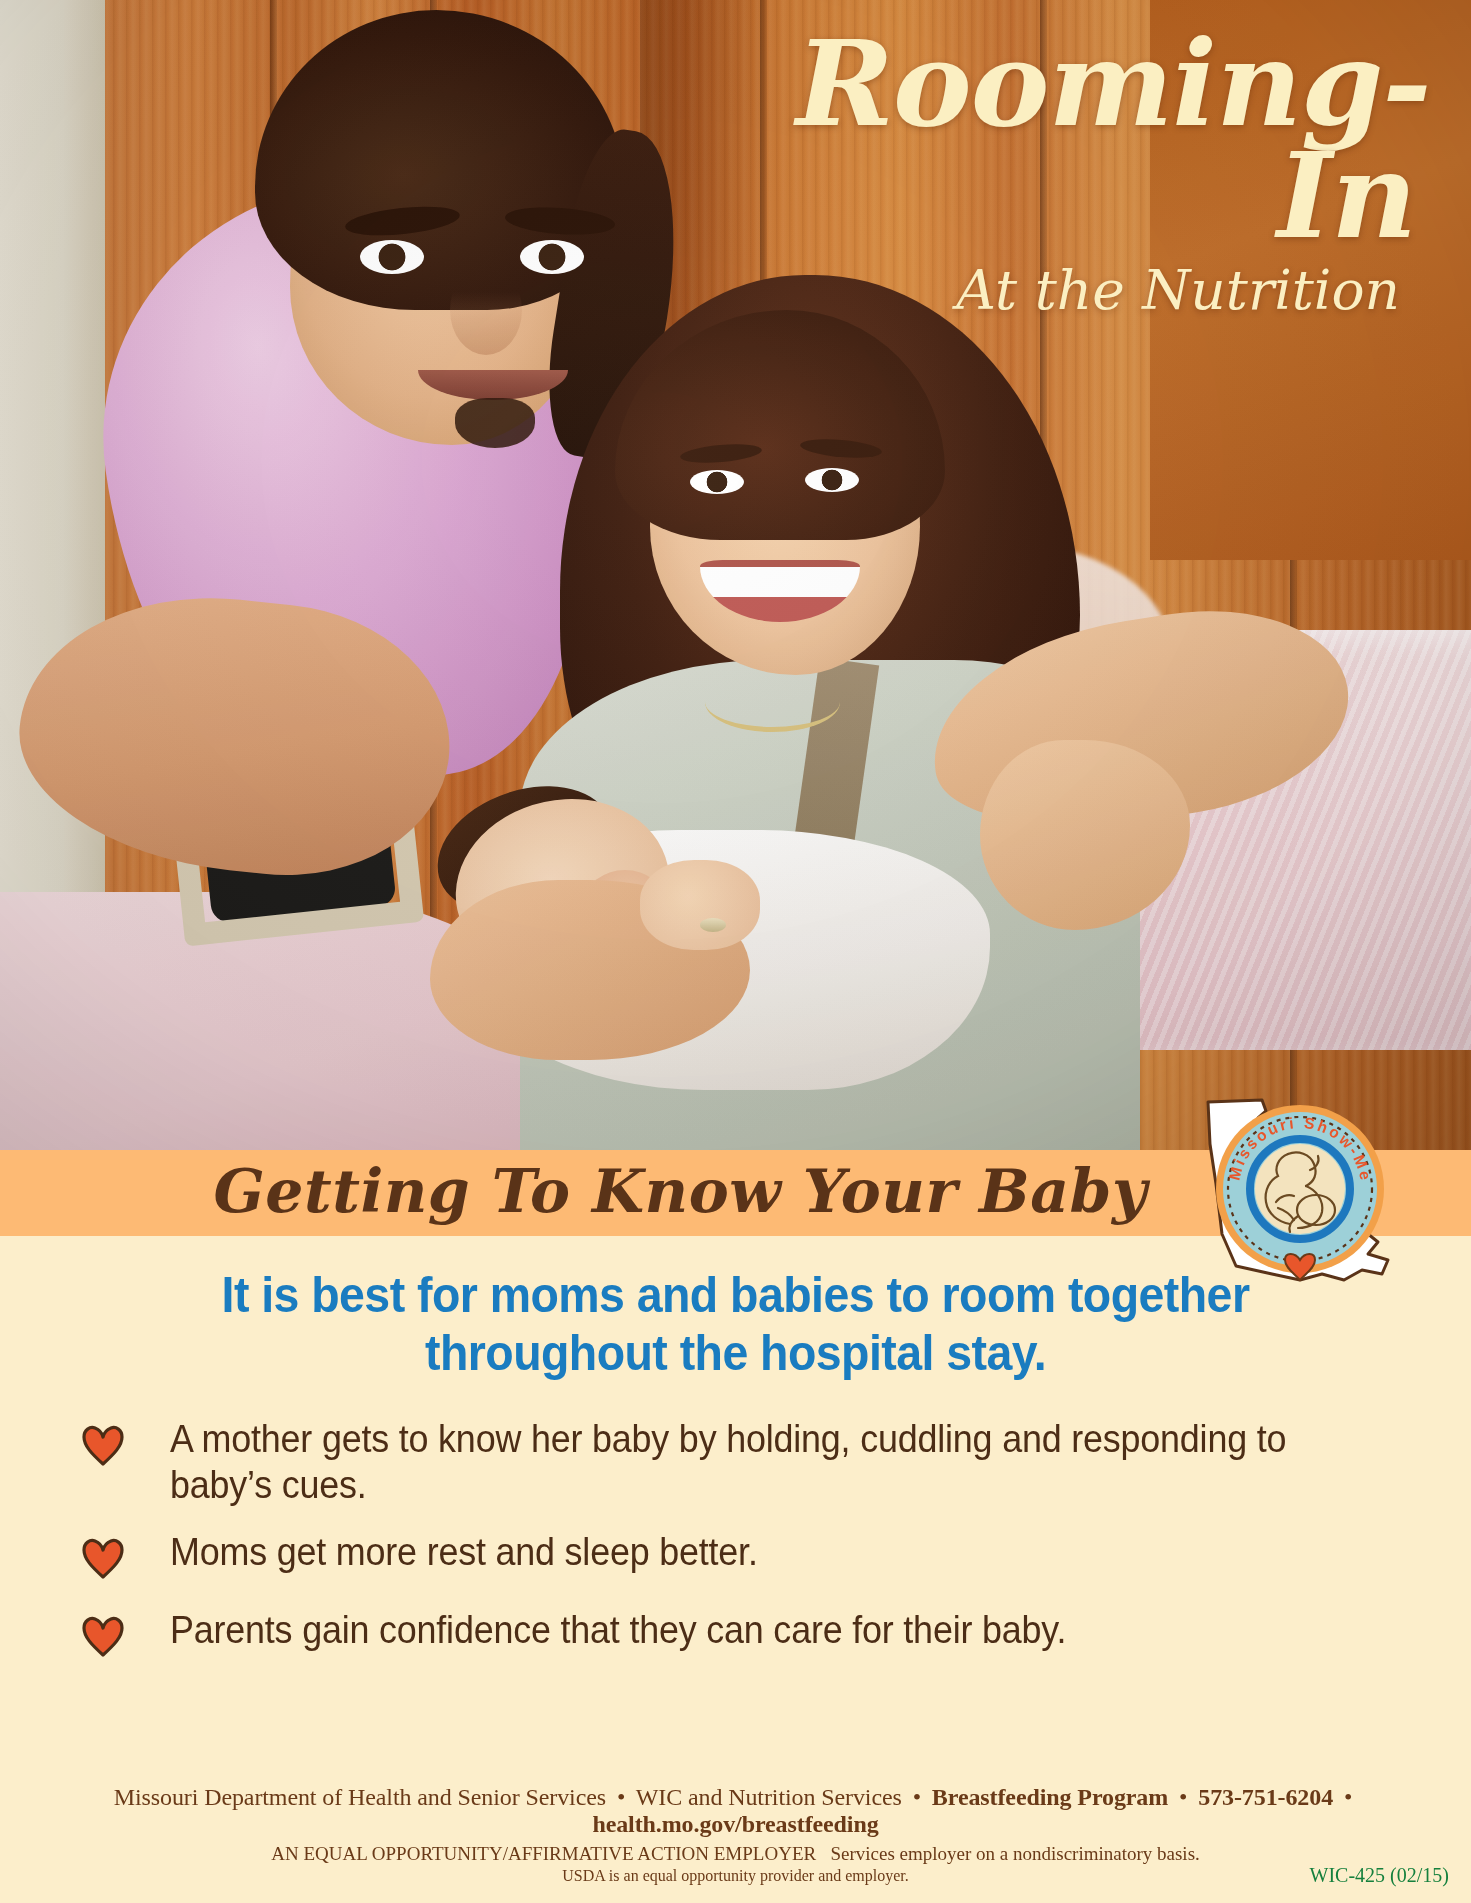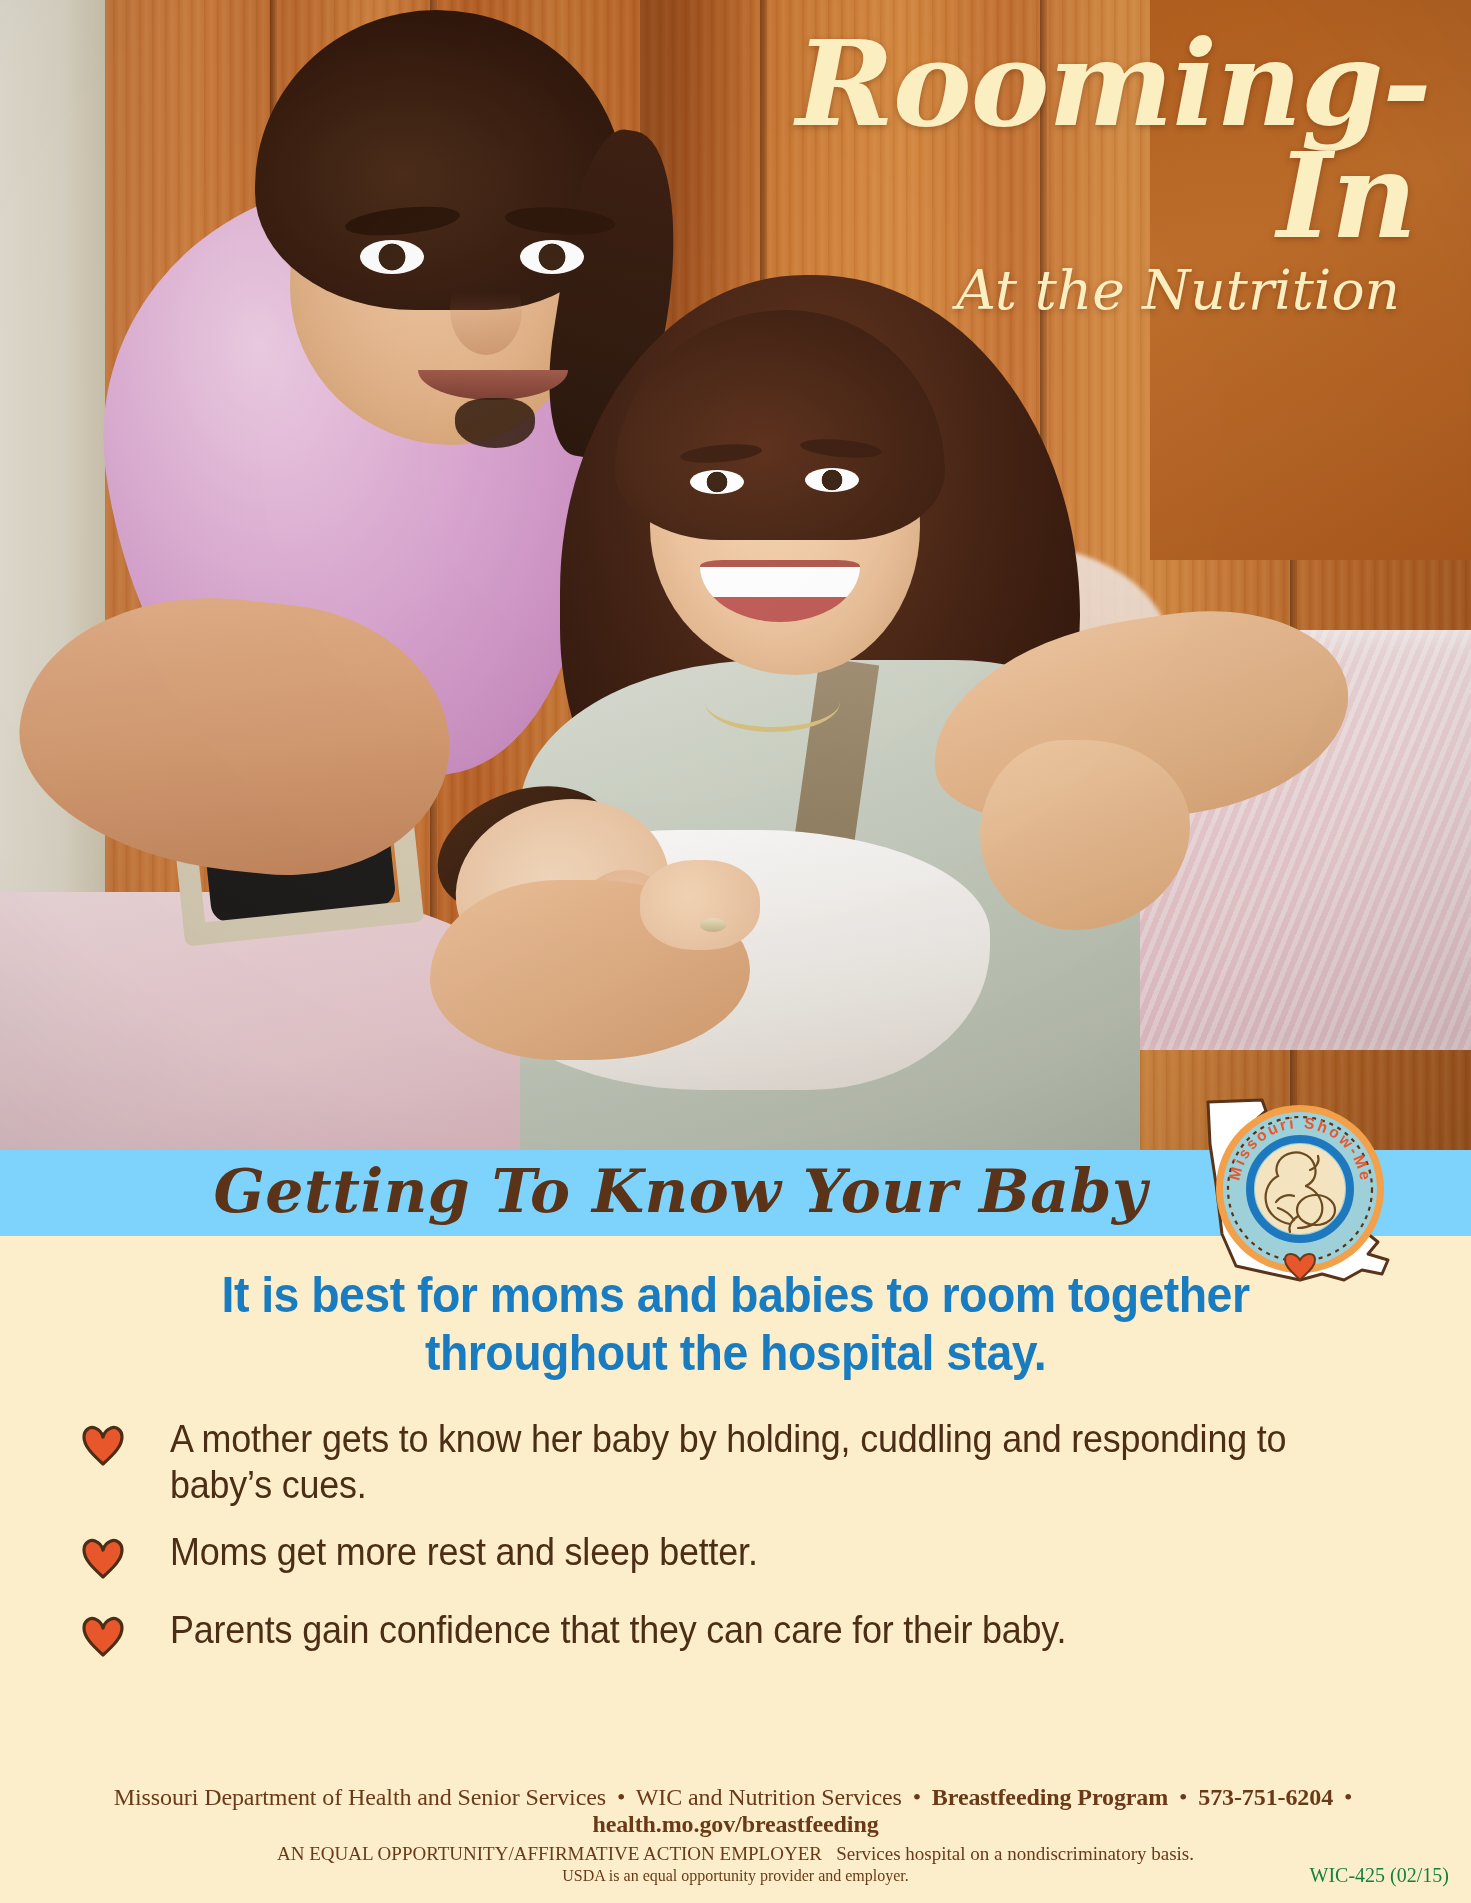--- a/index.html
+++ b/index.html
@@ -232,21 +232,21 @@
     font-size:55px;
     color:#FBEFC2;
     margin-top:6px;
     padding-right:16px;
     text-shadow:0 2px 6px rgba(80,30,0,0.35);
   }
 
   
   .banner {
     position:absolute; left:0; top:1150px; width:1471px; height:86px;
-    background:#7dd3fc;
+    background:#fdba74;
     z-index:5;
     display:flex; align-items:center; justify-content:center;
   }
   .banner-text {
     font-family:"DejaVu Serif", serif;
     font-style:italic;
     font-weight:700;
     font-size:60px;
     color:#5A3318;
     letter-spacing:.5px;
@@ -487,18 +487,18 @@
     <span class="dot">•</span>
     <b>Breastfeeding Program</b>
     <span class="dot">•</span>
     <b>573-751-6204</b>
     <span class="dot">•</span>
     <b>health.mo.gov/breastfeeding</b>
   </div>
   <div class="f2">
     <span>AN EQUAL OPPORTUNITY/AFFIRMATIVE ACTION EMPLOYER</span>
     <span>&nbsp;</span>
-    <span>Services hospital on a nondiscriminatory basis.</span>
+    <span>Services employer on a nondiscriminatory basis.</span>
   </div>
   <div class="f3">USDA is an equal opportunity provider and employer.</div>
 </div>
 
 <div class="wic">WIC-425 (02/15)</div>
 
 </body></html>

